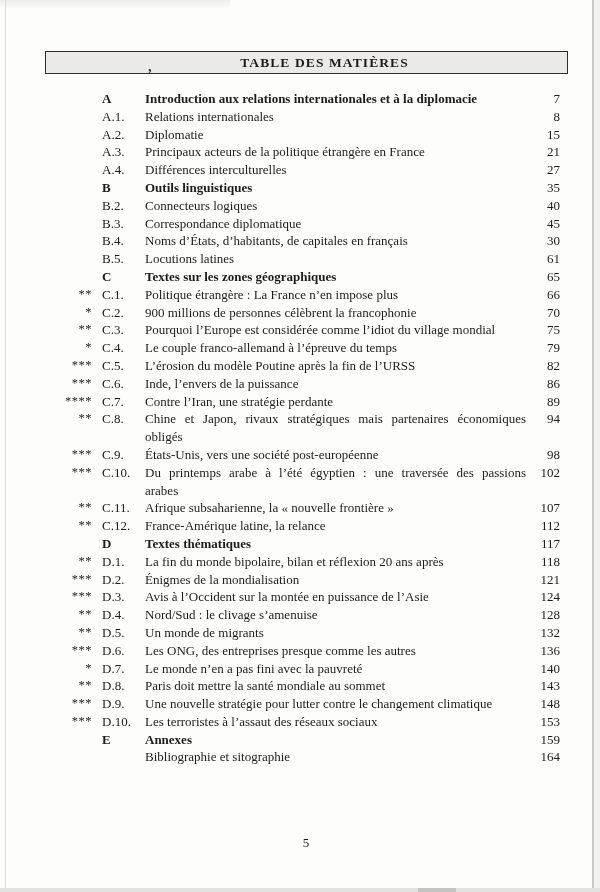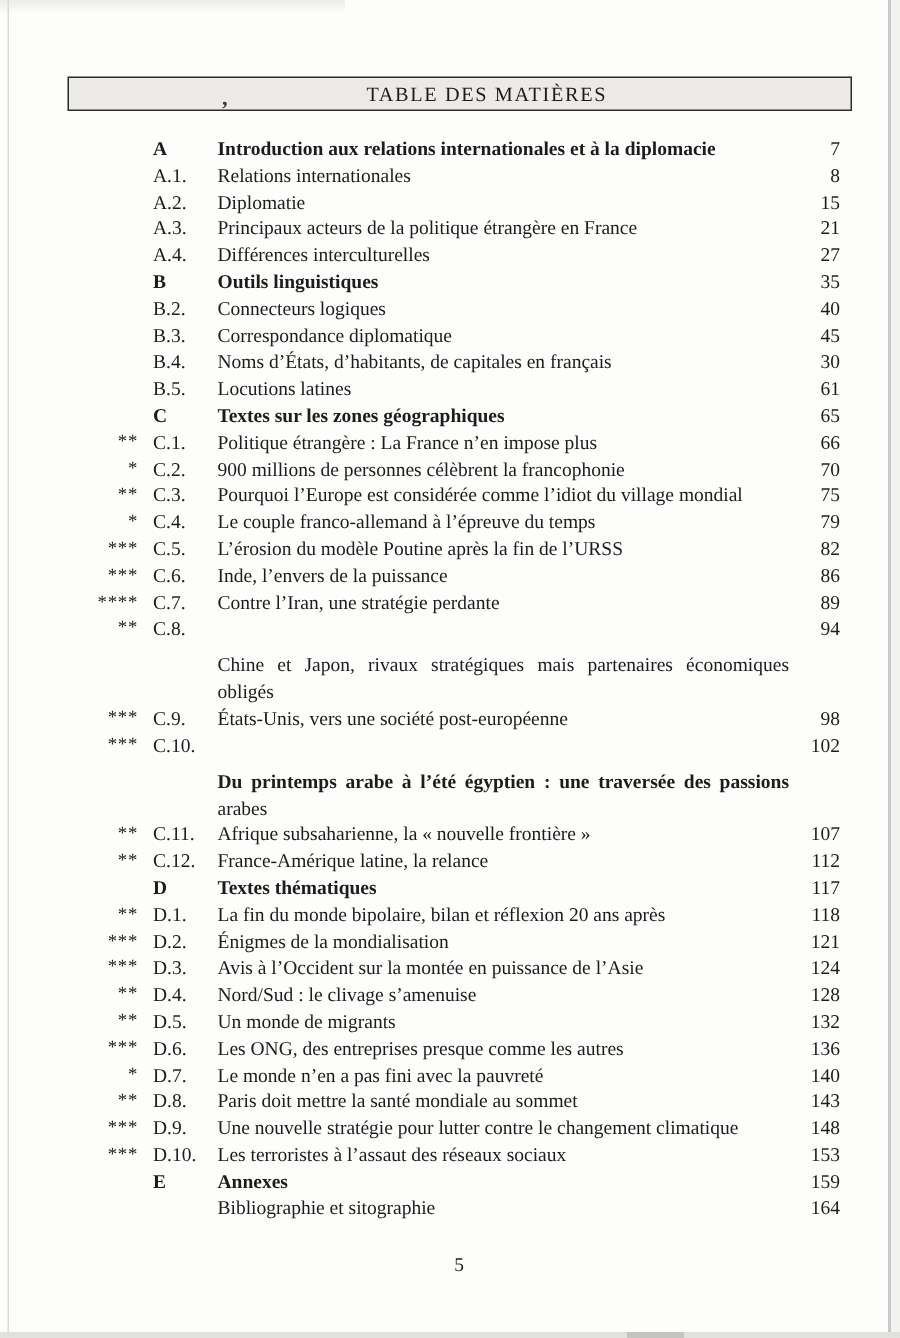--- a/index.html
+++ b/index.html
@@ -17,32 +17,32 @@
   .edge-bottom-smudge { position:absolute; left:418px; bottom:0; height:4px; width:38px; background:#c4c4c2; }
   .edge-top-shade { position:absolute; left:0; top:0; height:9px; width:230px;
     background:linear-gradient(to bottom, #ecece9, rgba(236,236,233,0)); }
 
   
   .titlebox {
     position:absolute; left:45px; top:51px; width:523px; height:23px;
     box-sizing:border-box; border:1.5px solid #2e2d2b; background:#eceae6;
     display:flex; align-items:center; justify-content:center;
   }
-  .titlebox .t { font-weight:normal; font-size:13.5px; letter-spacing:1.1px;margin-left:36px; }
+  .titlebox .t { font-weight:bold; font-size:13.5px; letter-spacing:1.1px;margin-left:36px; }
 
   .scan-comma { position:absolute; left:148px; top:58px; font-size:15px; font-weight:bold; color:#3a3a3a; }
 
   
   #toc { position:absolute; left:0; top:90px; width:560px; }
   .row { display:flex; align-items:flex-start; font-size:13px; line-height:17.8px; }
   .stars { width:92px; flex-shrink:0; text-align:right; font-size:12.5px; letter-spacing:0.5px; }
   .num   { width:53px; flex-shrink:0; box-sizing:border-box; padding-left:10px; }
   .title { flex:1; min-width:0; }
   .title .tline { white-space:nowrap; }
-  .title .tline.justified { white-space:normal; text-align:justify; text-align-last:justify;margin-top:24px; }
+  .title .tline.justified { white-space:normal; text-align:justify; text-align-last:justify; }
   .page  { width:34px; flex-shrink:0; text-align:right; }
   .row.bold .num, .row.bold .title { font-weight:bold; }
 
   
   .folio { position:absolute; left:6px; top:835px; width:600px; text-align:center; font-size:13px; }
 </style>
 </head>
 <body>
 
 <div id="screen">
@@ -218,21 +218,21 @@
       <span class="num">C.9.</span>
       <span class="title">
         <span class="tline line1">États-Unis, vers une société post-européenne</span>
       </span>
       <span class="page">98</span>
     </div>
       <div class="row">
       <span class="stars">***</span>
       <span class="num">C.10.</span>
       <span class="title">
-        <span class="tline line1 justified" style="display: block; font-weight: bold;">Du printemps arabe à l’été égyptien : une traversée des passions</span>
+        <span class="tline line1 justified" style="display: block;">Du printemps arabe à l’été égyptien : une traversée des passions</span>
           <span class="tline" style="display: block;">arabes</span>
       </span>
       <span class="page">102</span>
     </div>
       <div class="row">
       <span class="stars">**</span>
       <span class="num">C.11.</span>
       <span class="title">
         <span class="tline line1">Afrique subsaharienne, la « nouvelle frontière »</span>
       </span>

